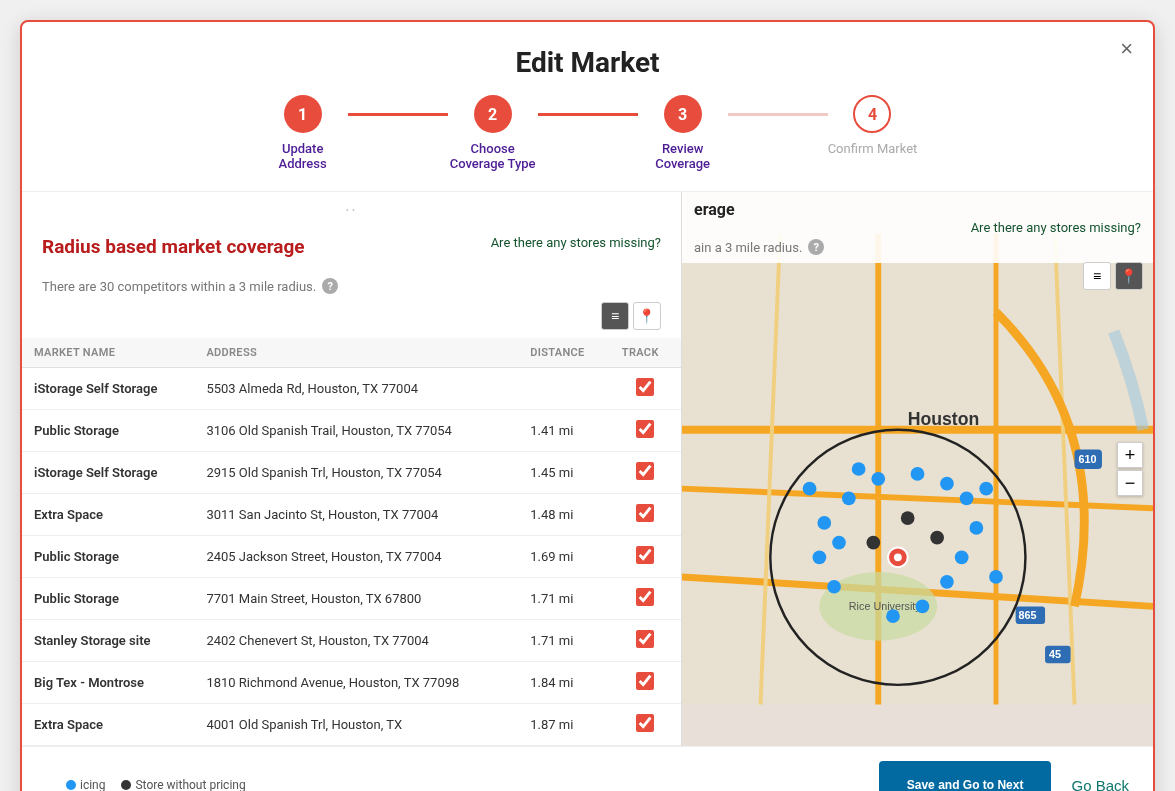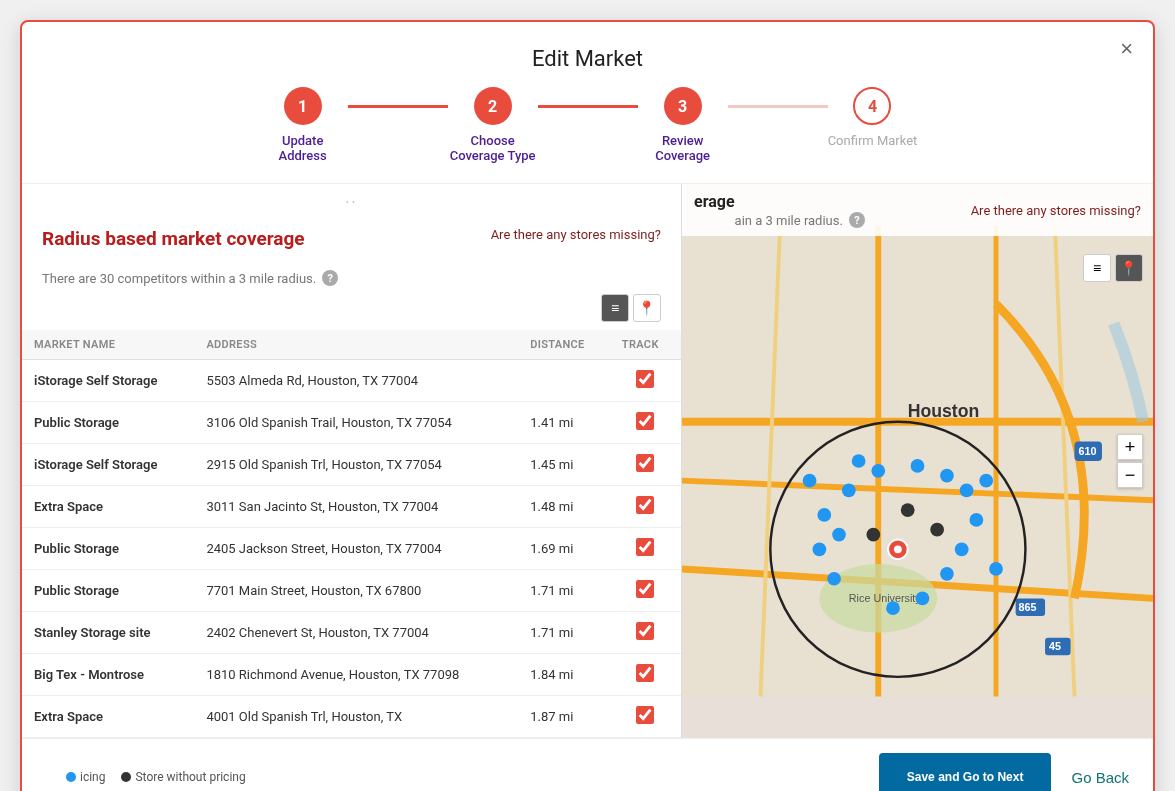--- a/index.html
+++ b/index.html
@@ -27,22 +27,22 @@
       right: 20px;
       font-size: 22px;
       color: #666;
       cursor: pointer;
       background: none;
       border: none;
       line-height: 1;
     }
     .modal-title {
       text-align: center;
-      font-size: 22px;
-      font-weight: 400;
+      font-size: 28px;
+      font-weight: 700;
       padding: 24px 0 16px;
       color: #222;
     }
     
     .stepper {
       display: flex;
       justify-content: center;
       align-items: flex-start;
       padding: 0 0 20px;
       gap: 0;
@@ -120,21 +120,21 @@
       background: #aaa;
       color: white;
       font-size: 11px;
       display: inline-flex;
       align-items: center;
       justify-content: center;
       font-weight: 700;
       cursor: pointer;
     }
     .missing-link {
-      color: #7f1d1d;
+      color: #14532d;
       font-size: 13px;
       text-decoration: none;
       cursor: pointer;
     }
     .panel-header-row {
       display: flex;
       justify-content: space-between;
       align-items: center;
       padding: 4px 20px 8px;
     }
@@ -455,21 +455,21 @@
   </tr>
             </tbody>
         </table>
       </div>
     </div>
 
     <div class="right-panel">
       <div class="map-container">
 
         <div class="map-header">
-          <div style="display:flex; ">
+          <div style="display:flex; flex-direction:column;">
             <div class="map-panel-title">erage</div>
             <div class="panel-subtitle">
               <span>ain a 3 mile radius.</span>
               <span class="help-icon">?</span>
             </div>
           </div>
           <a class="missing-link" href="#">Are there any stores missing?</a>
         </div>
         <div style="position:absolute; top:70px; right:10px; display:flex; gap:4px; z-index:10;">
           <button class="view-btn">≡</button>

